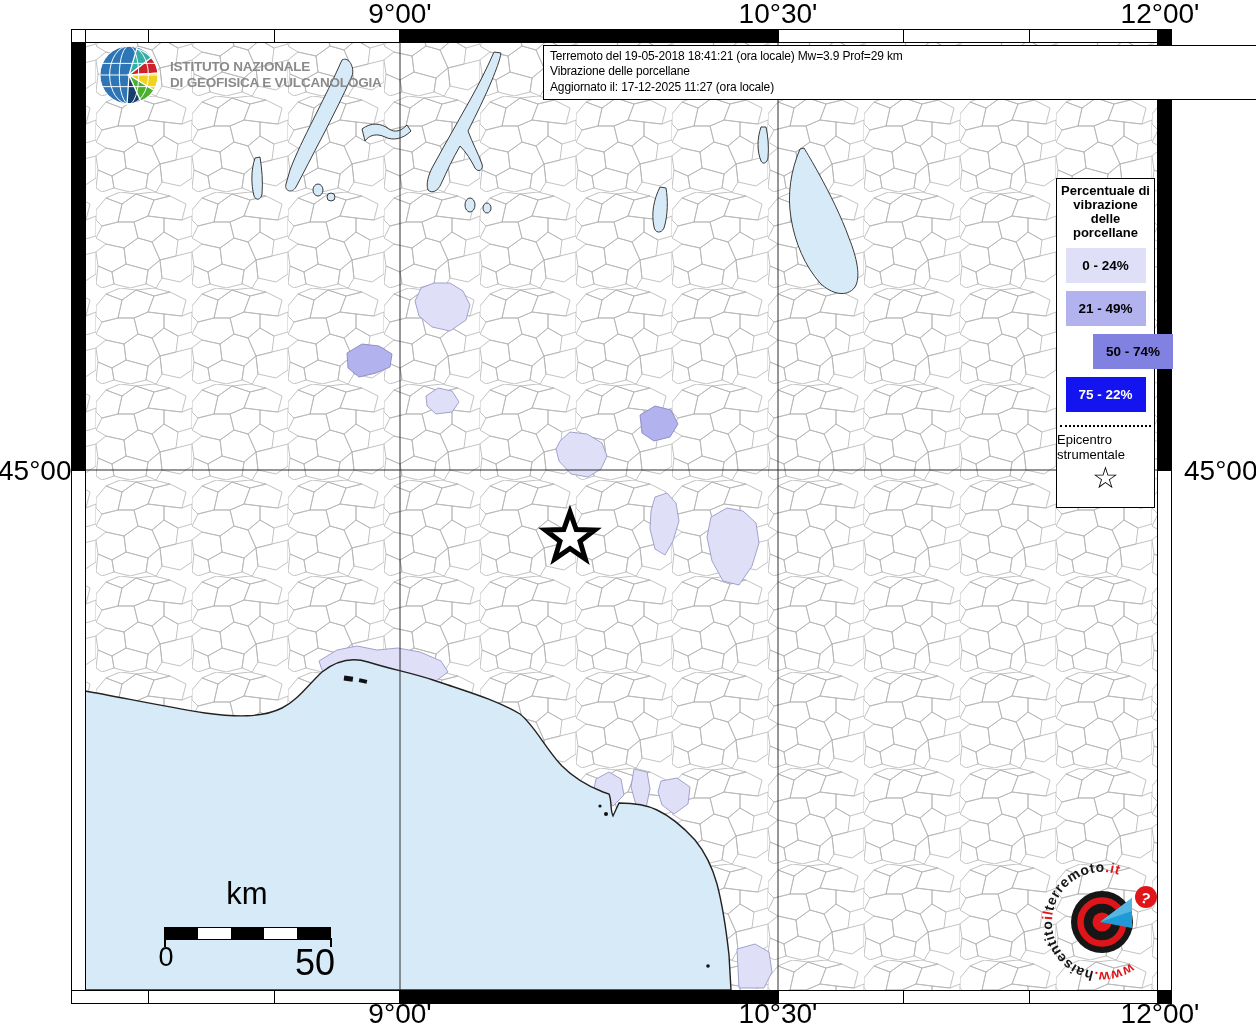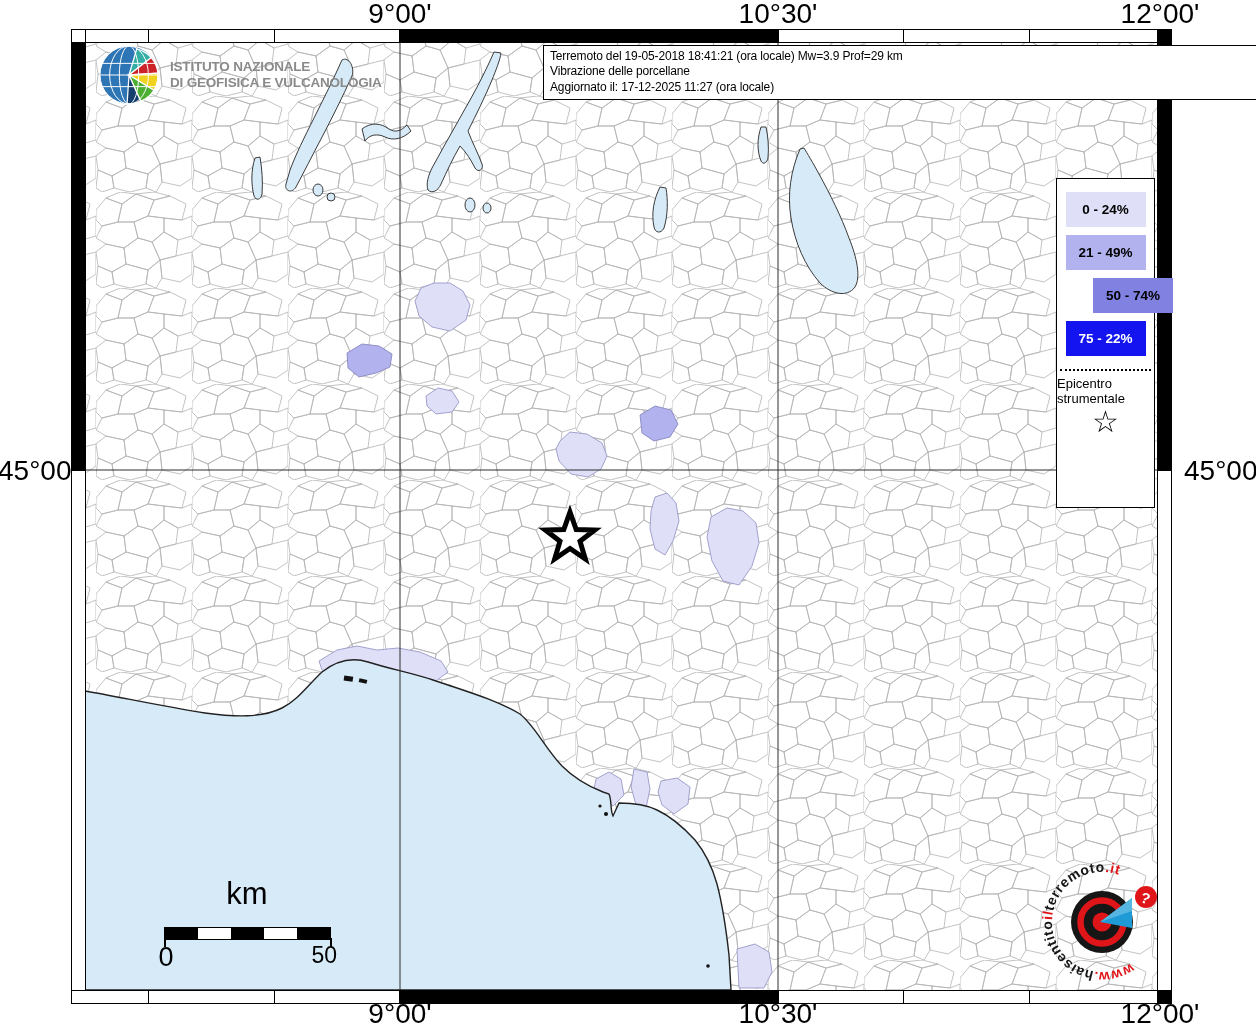--- a/index.html
+++ b/index.html
@@ -31,21 +31,21 @@
     line-height:16px;letter-spacing:-0.2px}
   
   #km-label{position:absolute;left:197px;top:876px;width:100px;text-align:center;
     font-size:31px;z-index:6}
   #scale-bar{position:absolute;left:164px;top:927px;width:165px;height:11px;
     border:1.5px solid #000;display:flex;z-index:6;background:#fff}
   #scale-bar div{height:100%}
   .sb-b{background:#000;width:33px}.sb-w{background:#fff;width:33px}
   .sb-tick{position:absolute;width:1.5px;height:9px;background:#000;z-index:6}
   #scale-0{position:absolute;left:153px;top:942px;width:26px;text-align:center;font-size:27px;z-index:6}
-  #scale-50{position:absolute;left:295px;top:942px;width:42px;text-align:right;font-size:23px;z-index:6}
+  #scale-50{position:absolute;left:295px;top:942px;width:42px;text-align:left;font-size:36px;z-index:6}
   
   #hsit{position:absolute;left:1037px;top:857px;z-index:9}
   svg text{font-family:"Liberation Sans",sans-serif}
 </style>
 </head>
 <body>
 
 <svg id="map-svg" width="1256" height="1024" style="position:absolute;left:0;top:0;z-index:1">
   <defs>
     <clipPath id="mapclip">
@@ -164,20 +164,21 @@
 <div class="lbl" style="left:-2px;top:455px;width:70px;text-align:right">45°00'</div>
 <div class="lbl" style="left:1184px;top:455px">45°00'</div>
 
 <div id="info-box">
   <div>Terremoto del 19-05-2018 18:41:21 (ora locale) Mw=3.9 Prof=29 km</div>
   <div>Vibrazione delle porcellane</div>
   <div>Aggiornato il: 17-12-2025 11:27 (ora locale)</div>
 </div>
 
 <div id="legend">
+  <div class="leg-title">Percentuale di vibrazione delle porcellane</div>
   <div class="swatch" style="background-color: rgb(223, 223, 248); color: rgb(0, 0, 0);">0 - 24%</div>
   <div class="swatch" style="background-color: rgb(178, 178, 238); color: rgb(0, 0, 0);">21 - 49%</div>
   <div class="swatch" style="background-color: rgb(129, 129, 226); color: rgb(0, 0, 0); margin-left: 36px;">50 - 74%</div>
   <div class="swatch" style="background-color: rgb(20, 20, 240); color: rgb(255, 255, 255);">75 - 22%</div>
   <div class="leg-div"></div>
   <div class="leg-epi">Epicentro strumentale</div>
   <div class="leg-star">☆</div>
 </div>
 
 <div id="ingv">

